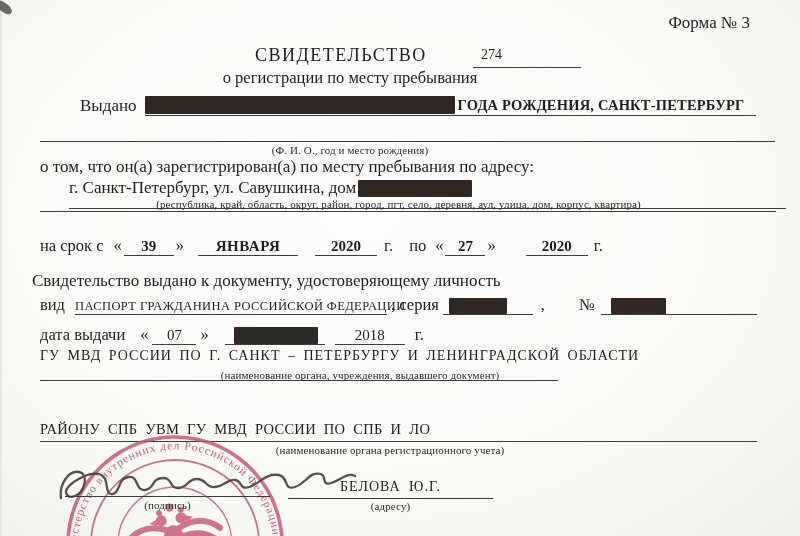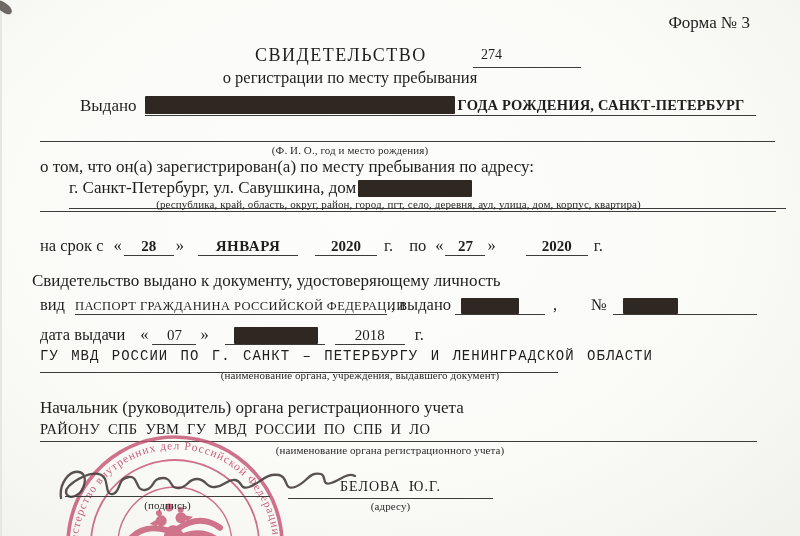--- a/index.html
+++ b/index.html
@@ -51,63 +51,62 @@
 <div class="abs flex" style="left:25px;top:178px;width:717px;align-items:center;border-bottom:1.5px solid #3c3c3c;padding-bottom:10px;margin-left:44px;">
   <span class="t17 nw">г. Санкт-Петербург, ул. Савушкина, дом</span>
   <div class="bar" style="width:114px;height:17px;margin-left:2px;"></div>
 </div>
 <div class="abs" style="left:40px;top:211px;width:736px;border-bottom:1.5px solid #3c3c3c;"></div>
 <div class="abs cap" style="left:40px;top:198px;width:717px;">(республика, край, область, округ, район, город, пгт, село, деревня, аул, улица, дом, корпус, квартира)</div>
 
 <div class="abs flex nw" style="left:40px;top:236px;font-size:16.5px;">
   <span>на срок с</span>
   <span style="margin-left:10px;">«</span>
-  <span class="ul fieldc b" style="width:50px;margin-left:2px;font-size:15px;">28</span>
+  <span class="ul fieldc b" style="width:50px;margin-left:2px;font-size:15px;">39</span>
   <span style="margin-left:2px;">»</span>
   <span class="ul fieldc b" style="width:100px;margin-left:14px;font-size:15px;letter-spacing:.5px;">ЯНВАРЯ</span>
   <span class="ul fieldc b" style="width:62px;margin-left:17px;font-size:15px;">2020</span>
   <span style="margin-left:7px;">г.</span>
   <span style="margin-left:16px;">по</span>
   <span style="margin-left:9px;">«</span>
   <span class="ul fieldc b" style="width:40px;margin-left:2px;font-size:15px;">27</span>
   <span style="margin-left:2px;">»</span>
   <span class="ul fieldc b" style="width:62px;margin-left:30px;font-size:15px;">2020</span>
   <span style="margin-left:6px;">г.</span>
 </div>
 
 <div class="abs nw t17" style="left:32px;top:271px;">Свидетельство выдано к документу, удостоверяющему личность</div>
 <div class="abs flex nw" style="left:40px;top:295px;width:717px;font-size:16.5px;">
   <span>вид</span>
   <span class="ul fieldc caps" style="width:312px;margin-left:10px;font-size:12.5px;">ПАСПОРТ ГРАЖДАНИНА РОССИЙСКОЙ ФЕДЕРАЦИИ</span>
-  <span style="margin-left:4px;">, выдано</span>
+  <span style="margin-left:4px;">, серия</span>
   <span class="ul" style="width:90px;margin-left:4px;display:flex;align-items:flex-end;">
     <span class="bar" style="width:58px;height:16px;margin-left:6px;"></span>
   </span>
   <span style="margin-left:8px;">,</span>
   <span style="margin-left:34px;">№</span>
   <span class="ul" style="flex:1;margin-left:6px;display:flex;align-items:flex-end;">
     <span class="bar" style="width:55px;height:16px;margin-left:10px;"></span>
   </span>
 </div>
 <div class="abs flex nw" style="left:40px;top:325px;font-size:16.5px;">
   <span>дата выдачи</span>
   <span style="margin-left:15px;">«</span>
   <span class="ul fieldc" style="width:44px;margin-left:4px;font-size:15px;">07</span>
   <span style="margin-left:4px;">»</span>
   <span class="ul" style="width:100px;margin-left:16px;display:flex;align-items:flex-end;">
     <span class="bar" style="width:84px;height:17px;margin-left:9px;"></span>
   </span>
   <span class="ul fieldc" style="width:70px;margin-left:10px;font-size:15px;">2018</span>
   <span style="margin-left:10px;">г.</span>
 </div>
-<div class="abs ul nw" style="left:40px;top:348px;width:518px;font-size:14px;letter-spacing:1px;word-spacing:3px;padding-bottom:8px;font-family:Liberation Mono, monospace;">ГУ МВД РОССИИ ПО Г. САНКТ – ПЕТЕРБУРГУ И ЛЕНИНГРАДСКОЙ ОБЛАСТИ</div>
+<div class="abs ul nw" style="left:40px;top:348px;width:518px;font-size:14px;letter-spacing:1px;word-spacing:3px;padding-bottom:16px;">ГУ МВД РОССИИ ПО Г. САНКТ – ПЕТЕРБУРГУ И ЛЕНИНГРАДСКОЙ ОБЛАСТИ</div>
 <div class="abs cap" style="left:40px;top:369px;width:640px;">(наименование органа, учреждения, выдавшего документ)</div>
 
 <div class="abs flex nw" style="left:40px;top:398px;width:717px;">
-  <span class="t17">Начальник (руководитель) органа регистрационного учета</span>
 </div>
 <div class="abs ul nw" style="left:40px;top:421px;width:717px;font-size:14.5px;letter-spacing:.3px;word-spacing:4px;padding-bottom:3px;">РАЙОНУ СПБ УВМ ГУ МВД РОССИИ ПО СПБ И ЛО</div>
 <div class="abs cap" style="left:40px;top:444px;width:700px;">(наименование органа регистрационного учета)</div>
 
 <svg class="abs" style="left:57px;top:429px;width:236px;height:107px;" viewBox="0 0 236 107">
   <g transform="rotate(-9 118 115)">
     <g fill="none" stroke="#c4506f" opacity="0.8">
       <circle cx="118" cy="115" r="107" stroke-width="3.6"></circle>
       <circle cx="118" cy="115" r="84" stroke-width="1.8"></circle>
       <circle cx="118" cy="115" r="57" stroke-width="1.4"></circle>

